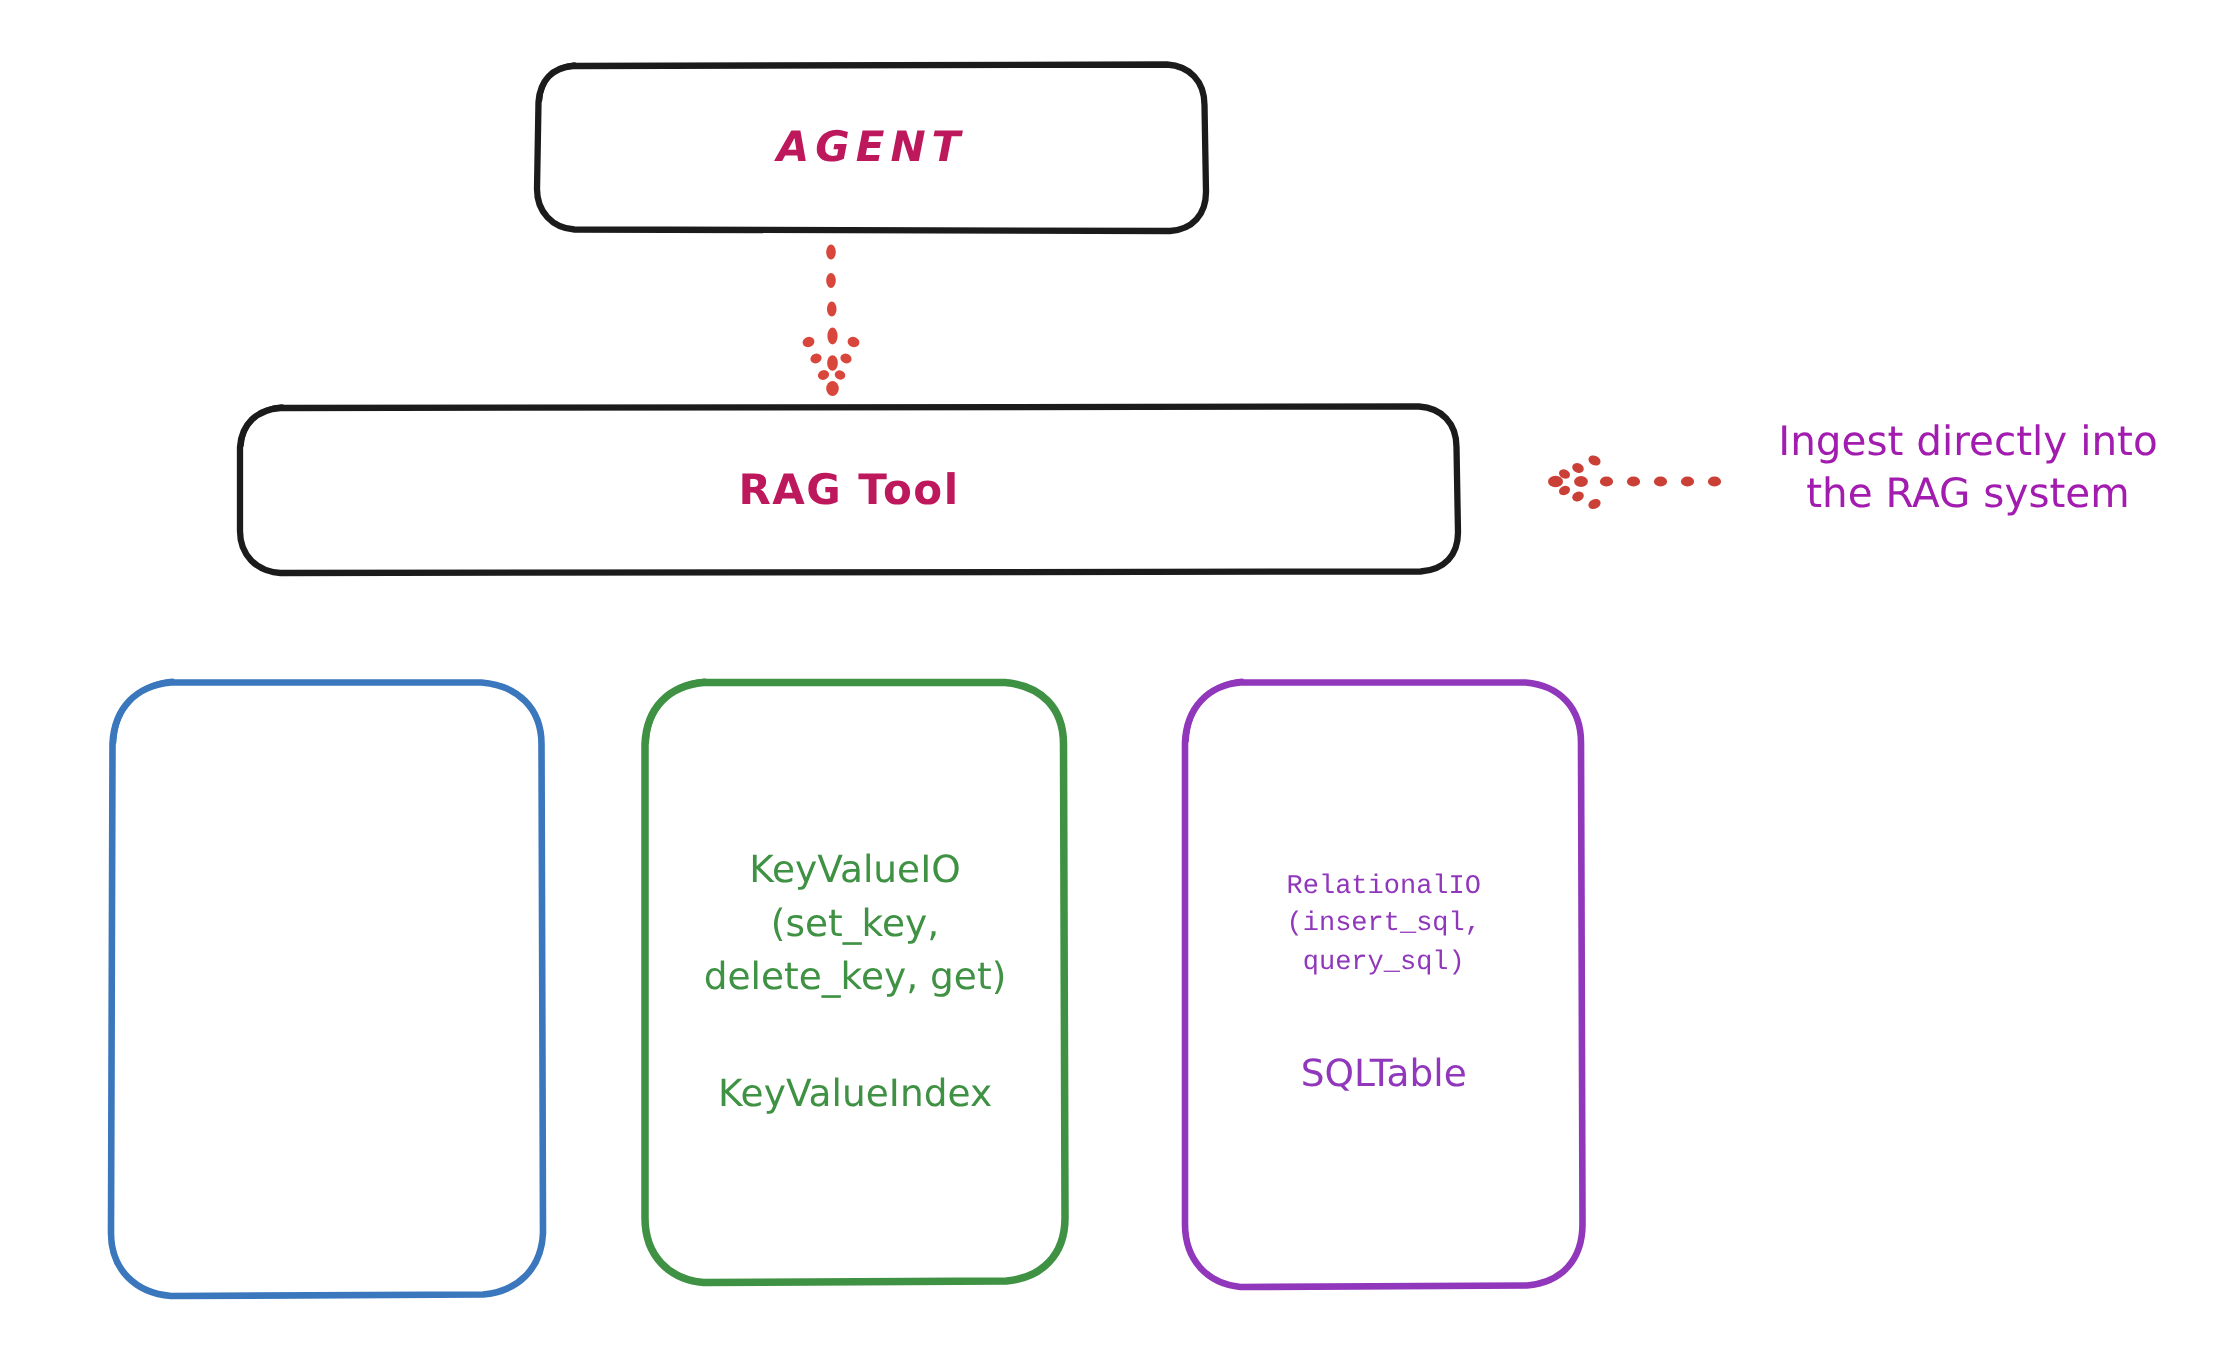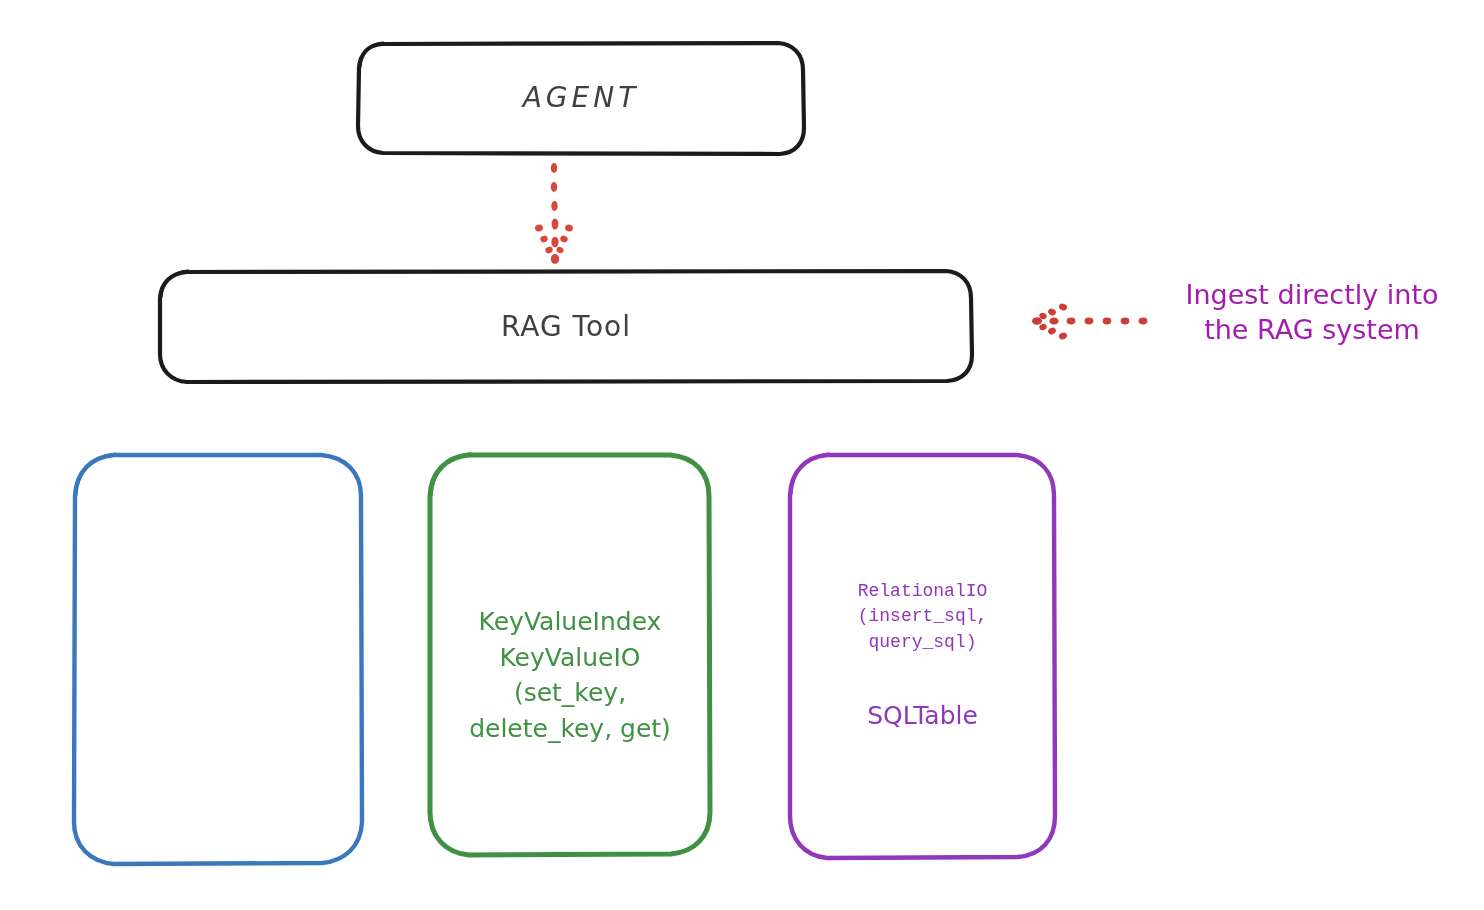--- a/index.html
+++ b/index.html
@@ -41,22 +41,22 @@
   }
   .box-ragtool {
     left: 157px;
     top: 268px;
     width: 818px;
     height: 117px;
   }
 
   .box-label-dark {
     font-family: "DejaVu Sans", sans-serif;
-    color: #404040;
-    font-weight: 400;
+    color: #be185d;
+    font-weight: 700;
     letter-spacing: 1.5px;
   }
   .box-agent .box-label-dark {
     font-size: 28px;
     font-style: italic;
     letter-spacing: 4px;
   }
   .box-ragtool .box-label-dark {
     font-size: 28px;
     letter-spacing: 1px;
@@ -214,24 +214,24 @@
       <path d="M45,4 C23,6 7,21 6,45" fill="none" stroke="#3b77bd" stroke-width="3.2" stroke-linecap="round"></path>
     </svg>
   </div>
 
   <div class="node box-keyvalue">
     <svg class="sketch" viewBox="0 0 290 408" preserveAspectRatio="none">
       <path d="M44,5 C21,7 6,22 5,46 L5,362 C5,387 21,403 44,405 L246,404
                C269,402 285,387 285,362 L284,46 C284,22 269,7 245,5 Z" fill="#ffffff" stroke="#3f9143" stroke-width="5" stroke-linecap="round" stroke-linejoin="round"></path>
       <path d="M45,4 C23,6 7,21 6,45" fill="none" stroke="#3f9143" stroke-width="3.4" stroke-linecap="round"></path>
     </svg>
-    <div class="node-text secondary">KeyValueIndex</div>
     <div class="node-text primary">KeyValueIO
 (set_key,
 delete_key, get)</div>
+    <div class="node-text secondary">KeyValueIndex</div>
   </div>
 
   <div class="node box-relational">
     <svg class="sketch" viewBox="0 0 275 412" preserveAspectRatio="none">
       <path d="M42,5 C20,7 6,22 5,45 L5,366 C5,390 20,406 42,408 L233,407
                C256,405 270,390 270,366 L269,45 C269,22 255,7 232,5 Z" fill="#ffffff" stroke="#9037bb" stroke-width="4.4" stroke-linecap="round" stroke-linejoin="round"></path>
       <path d="M43,4 C22,6 7,21 6,44" fill="none" stroke="#9037bb" stroke-width="3.2" stroke-linecap="round"></path>
     </svg>
     <div class="node-text primary">RelationalIO
 (insert_sql,

